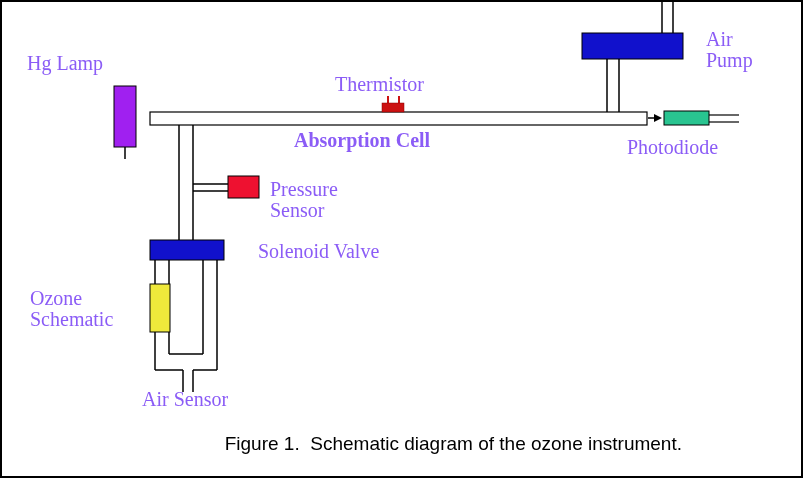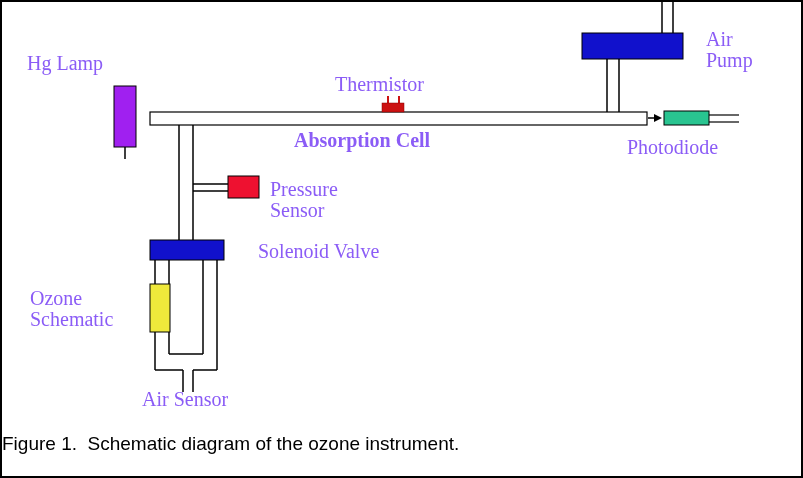--- a/index.html
+++ b/index.html
@@ -19,21 +19,21 @@
     line-height:21px;
     white-space:nowrap;
   }
   .label.two-line div{display:block;}
   #schematic-svg{
     position:absolute;left:0;top:0;width:803px;height:478px;
   }
   #caption{
     position:absolute;
     left:0;top:431px;width:680px;
-    text-align:left;
+    text-align:right;
     font-family:"Liberation Sans", sans-serif;
     font-size:19px;
     color:#000000;
     white-space:pre-wrap;
   }
 </style>
 </head>
 <body>
 
 <div id="stage">

